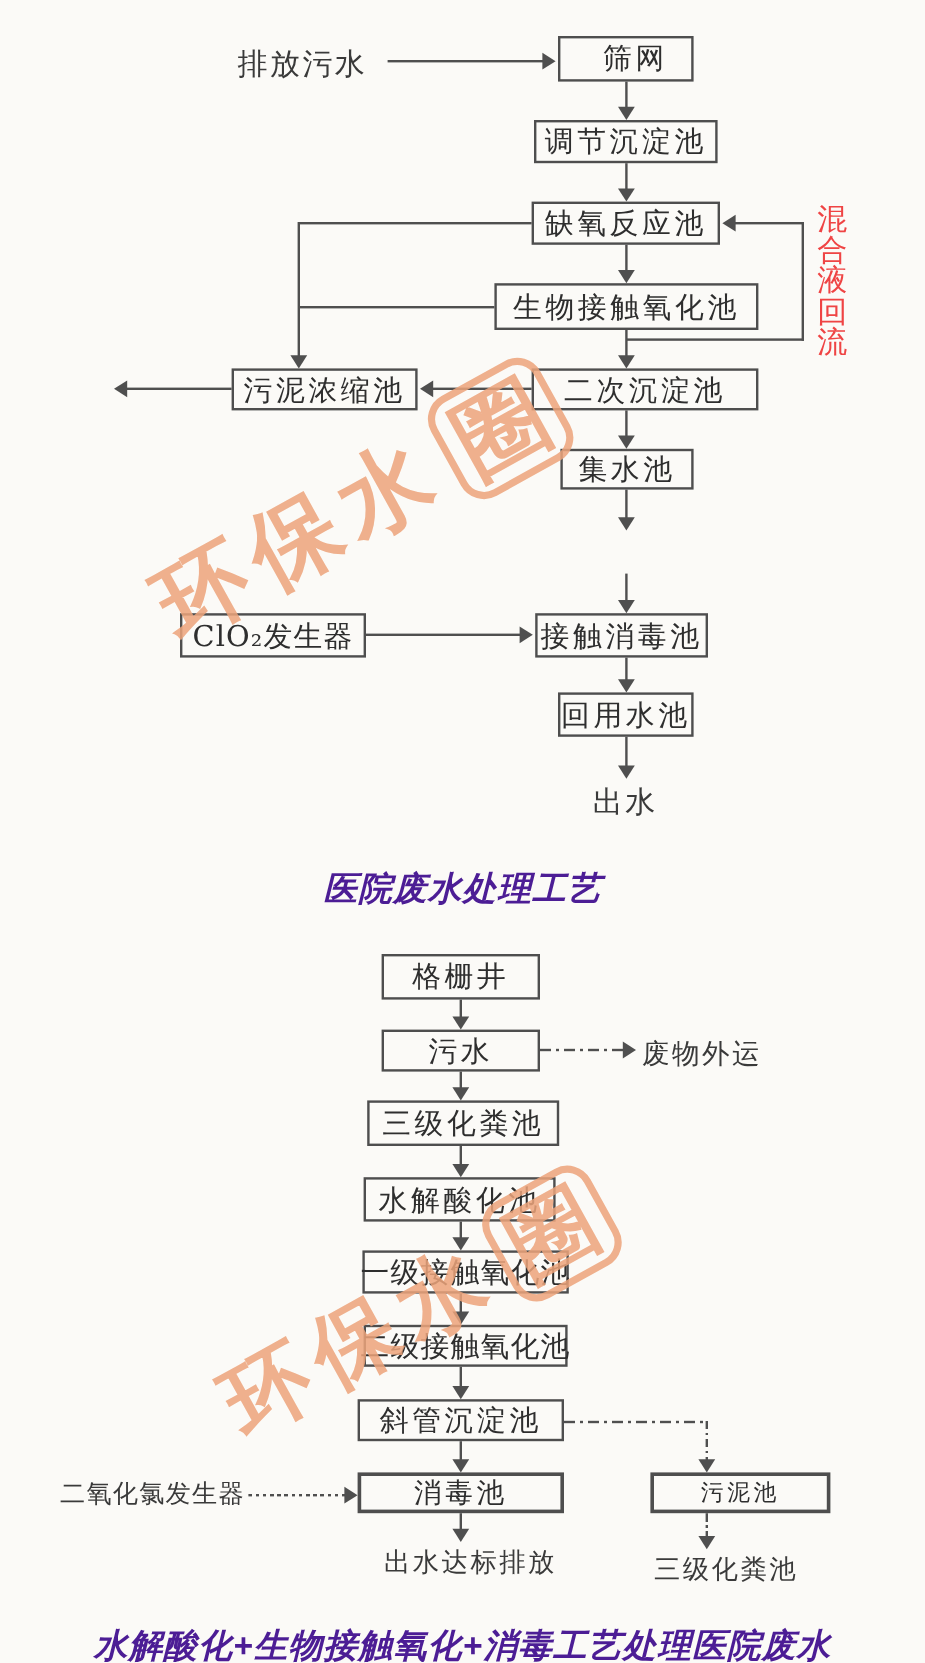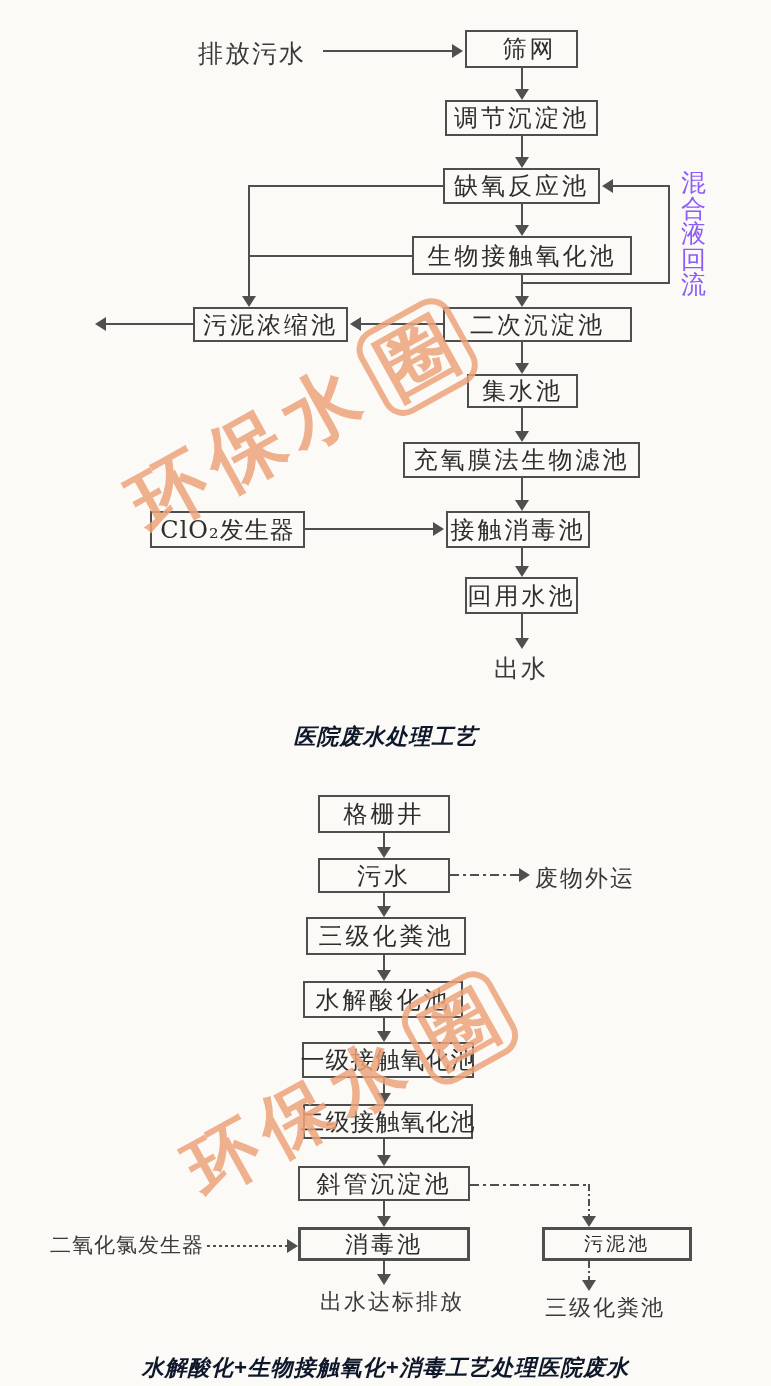--- a/index.html
+++ b/index.html
@@ -15,21 +15,21 @@
     display:flex;align-items:center;justify-content:center;
     font-size:24px;letter-spacing:3px;color:#2e2e2e;
     white-space:nowrap;background:transparent;
   }
   .box.thick{border-width:3px;}
   .lbl{
     position:absolute;font-size:25px;letter-spacing:2px;color:#3a3a3a;
     white-space:nowrap;
   }
   .vtext{
-    position:absolute;font-size:25px;line-height:25.5px;color:#8b5cf6;
+    position:absolute;font-size:25px;line-height:25.5px;color:#ef4444;
     word-break:break-all;white-space:normal;text-align:center;
   }
   
   .hline,.vline{position:absolute;background:#4f4f4f;}
   .hline{height:2px;}
   .vline{width:2px;}
   .hdd{position:absolute;height:2px;
     background:repeating-linear-gradient(90deg,#4f4f4f 0 9px,transparent 9px 13px,#4f4f4f 13px 16px,transparent 16px 20px);}
   
   .varrow{position:absolute;width:2px;background:#4f4f4f;}
@@ -41,21 +41,21 @@
     border-top:7px solid transparent;border-bottom:7px solid transparent;border-left:11px solid #4f4f4f;}
   .harrow-r.dd{background:repeating-linear-gradient(90deg,#4f4f4f 0 9px,transparent 9px 13px,#4f4f4f 13px 16px,transparent 16px 20px);}
   .harrow-r.dot{background:repeating-linear-gradient(90deg,#4f4f4f 0 3px,transparent 3px 6px);}
   .harrow-l{position:absolute;height:2px;background:#4f4f4f;}
   .harrow-l::before{content:"";position:absolute;left:-10px;top:-6px;width:0;height:0;
     border-top:7px solid transparent;border-bottom:7px solid transparent;border-right:11px solid #4f4f4f;}
   
   .caption{
     position:absolute;left:0;width:100%;text-align:center;
     font-family:"Liberation Sans","DejaVu Sans",sans-serif;
-    font-weight:bold;font-style:italic;font-size:22px;color:#0f172a;
+    font-weight:bold;font-style:italic;font-size:28px;color:#4c1d95;
     letter-spacing:1px;
   }
   
   .watermark{
     position:absolute;transform:translate(-50%,-50%) rotate(-29deg);
     color:#eda47b;opacity:.85;font-weight:bold;white-space:nowrap;
     display:flex;align-items:center;letter-spacing:10px;
     font-family:"DejaVu Serif","Liberation Serif",serif;
   }
   .wm-circle{
@@ -94,21 +94,20 @@
 
   <div class="box" style="left:443px;top:307px;width:189px;height:35px;">二次沉淀池</div>
   <div class="box" style="left:193px;top:307px;width:155px;height:35px;">污泥浓缩池</div>
   <div class="harrow-l" style="left:360px;top:323px;width:83px;"></div>
   <div class="harrow-l" style="left:105px;top:323px;width:88px;"></div>
 
   <div class="varrow" style="left:521px;top:342px;height:22px;"></div>
   <div class="box" style="left:467px;top:374px;width:111px;height:34px;">集水池</div>
 
   <div class="varrow" style="left:521px;top:408px;height:24px;"></div>
-  <div class="box" style="left:403px;top:442px;width:237px;height:36px;">充氧膜法生物滤池</div>
 
   <div class="varrow" style="left:521px;top:478px;height:23px;"></div>
   <div class="box" style="left:150px;top:511px;width:155px;height:37px;letter-spacing:1px;">ClO₂发生器</div>
   <div class="harrow-r" style="left:305px;top:528px;width:129px;"></div>
   <div class="box" style="left:446px;top:511px;width:144px;height:37px;">接触消毒池</div>
 
   <div class="varrow" style="left:521px;top:548px;height:19px;"></div>
   <div class="box" style="left:465px;top:577px;width:113px;height:37px;">回用水池</div>
 
   <div class="varrow" style="left:521px;top:614px;height:25px;"></div>

